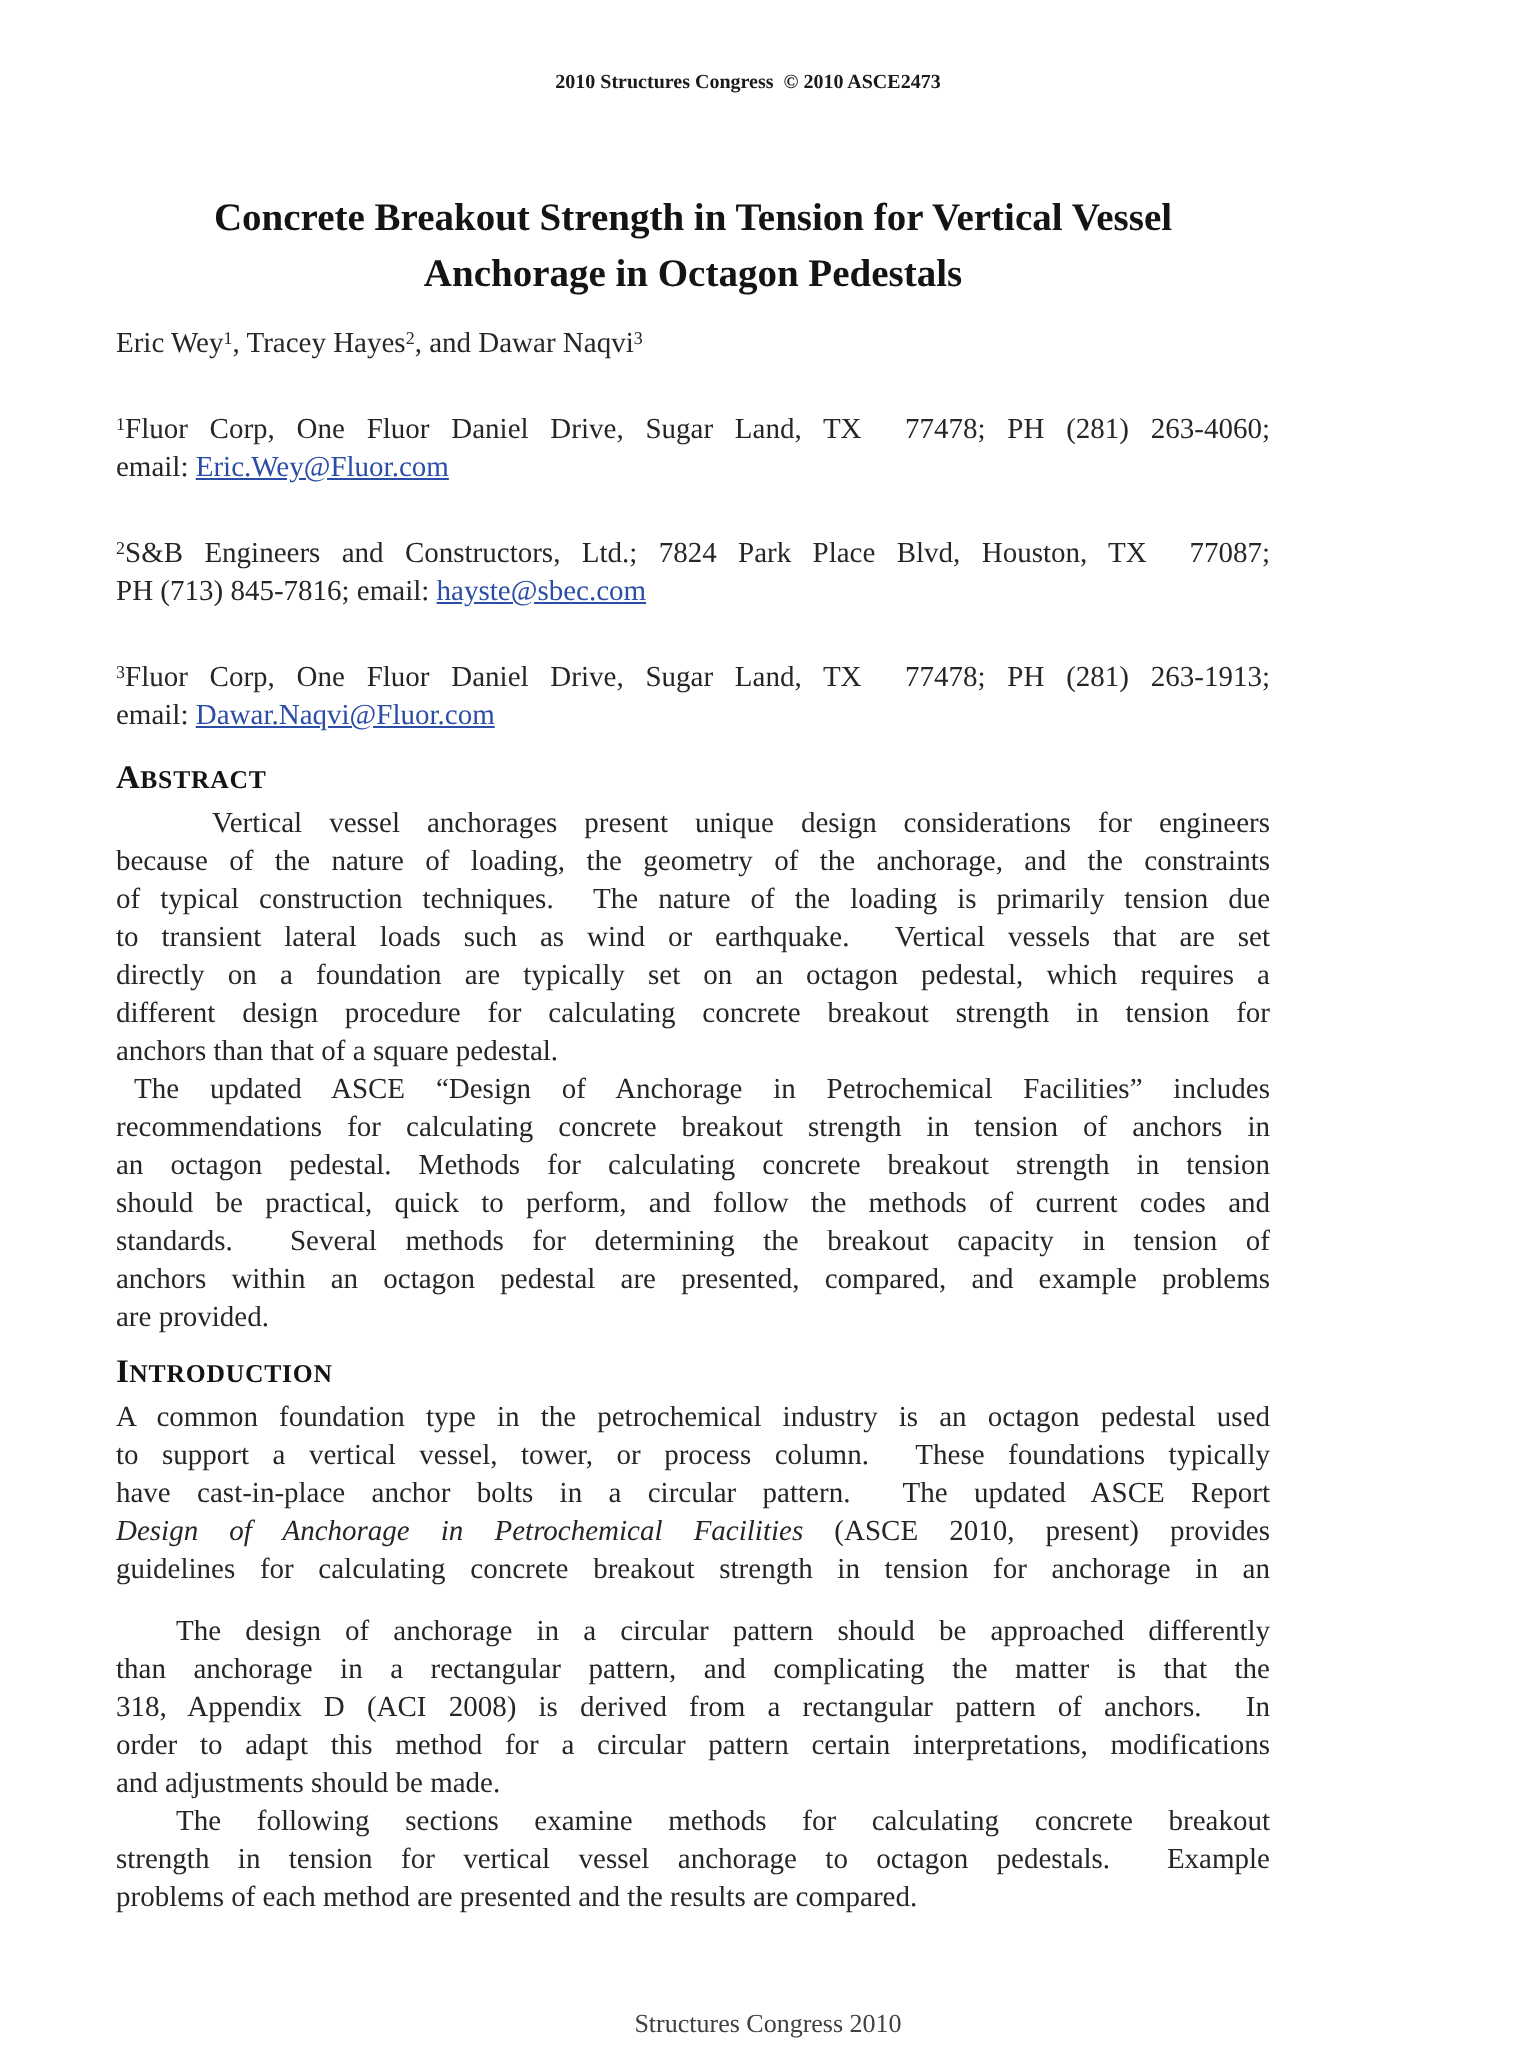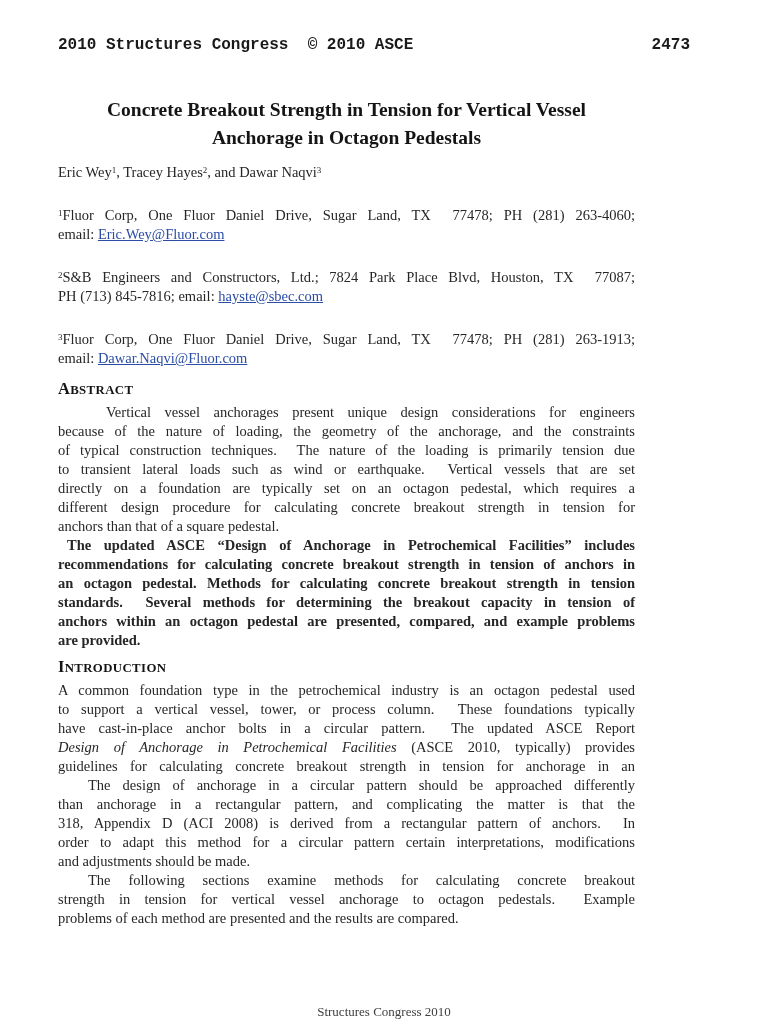--- a/index.html
+++ b/index.html
@@ -12,23 +12,23 @@
   }
   html,body{margin:0;padding:0;background:var(--page_bg);}
   body{width:768px;height:1024px;overflow:hidden;}
   .page{
     position:relative;width:768px;height:1024px;background:var(--page_bg);
     font-family:"Liberation Serif","DejaVu Serif",serif;color:var(--text);
     box-sizing:border-box;padding:0 133px 0 58px;
   }
   .running-header{
     position:absolute;top:36px;left:58px;right:78px;
-    display:flex;justify-content:space-between;align-items:baseline;
-    font-family:Liberation Mono, monospace;
-    font-weight:bold;font-size:16px;color:var(--header);
+    display:flex;justify-content:center;align-items:baseline;
+    font-family:Liberation Serif, serif;
+    font-weight:bold;font-size:10px;color:var(--header);
     white-space:pre;
   }
   .content{padding-top:92px;}
   .title{
     margin:4px;text-align:center;font-weight:bold;color:var(--title);
     font-size:19.5px;line-height:28px;
   }
   .title .tline{display:block;}
   .authors{
     margin-top:11px;text-align:left;font-size:14.5px;line-height:19px;
@@ -44,24 +44,24 @@
   .i{font-style:italic;}
   .link{color:var(--link);text-decoration:underline;cursor:pointer;}
   .sec{margin:0;}
   .sec-heading{
     font-weight:bold;font-size:12.8px;line-height:17px;letter-spacing:0.4px;
     color:var(--title);
   }
   .sec-heading::first-letter{font-size:16.5px;letter-spacing:0.2px;}
   .heading-abstract{margin-top:12px;}
   .p-a1{margin-top:4px;}
-  .p-a2{margin-top:0;font-weight:bold;}
+  .p-a2{margin-top:0;}
   .heading-introduction{margin-top:8px;}
   .p-i1{margin-top:4px;}
-  .p-i2{margin-top:0;}
+  .p-i2{margin-top:12px;}
   .p-i3{margin-top:0;}
   .footer{
     position:absolute;top:1004px;left:0;right:0;text-align:center;
     font-size:13px;color:var(--footer);
   }
 </style>
 </head>
 <body>
 
 <div class="page">
@@ -103,33 +103,34 @@
           <div class="line j"><span>of typical construction techniques.&nbsp; The nature of the loading is primarily tension due</span></div>
           <div class="line j"><span>to transient lateral loads such as wind or earthquake.&nbsp; Vertical vessels that are set</span></div>
           <div class="line j"><span>directly on a foundation are typically set on an octagon pedestal, which requires a</span></div>
           <div class="line j"><span>different design procedure for calculating concrete breakout strength in tension for</span></div>
           <div class="line"><span>anchors than that of a square pedestal.</span></div>
         </div>
       <div class="para p-a2">
           <div class="line j" style="padding-left: 9px;"><span>The updated ASCE “Design of Anchorage in Petrochemical Facilities” includes</span></div>
           <div class="line j"><span>recommendations for calculating concrete breakout strength in tension of anchors in</span></div>
           <div class="line j"><span>an octagon pedestal. Methods for calculating concrete breakout strength in tension</span></div>
+          <div class="line j"><span>should be practical, quick to perform, and follow the methods of current codes and</span></div>
           <div class="line j"><span>standards.&nbsp; Several methods for determining the breakout capacity in tension of</span></div>
           <div class="line j"><span>anchors within an octagon pedestal are presented, compared, and example problems</span></div>
           <div class="line"><span>are provided.</span></div>
         </div>
     </div>
 
     <div class="sec">
       <div class="sec-heading heading-introduction">INTRODUCTION</div>
       <div class="para p-i1">
           <div class="line j"><span>A common foundation type in the petrochemical industry is an octagon pedestal used</span></div>
           <div class="line j"><span>to support a vertical vessel, tower, or process column.&nbsp; These foundations typically</span></div>
           <div class="line j"><span>have cast-in-place anchor bolts in a circular pattern.&nbsp; The updated ASCE Report</span></div>
-          <div class="line j"><span class="i">Design of Anchorage in Petrochemical Facilities</span><span> (ASCE 2010, typically) provides</span></div>
+          <div class="line j"><span class="i">Design of Anchorage in Petrochemical Facilities</span><span> (ASCE 2010, present) provides</span></div>
           <div class="line j"><span>guidelines for calculating concrete breakout strength in tension for anchorage in an</span></div>
         </div>
       <div class="para p-i2">
           <div class="line j" style="padding-left: 30px;"><span>The design of anchorage in a circular pattern should be approached differently</span></div>
           <div class="line j"><span>than anchorage in a rectangular pattern, and complicating the matter is that the</span></div>
           <div class="line j"><span>318, Appendix D (ACI 2008) is derived from a rectangular pattern of anchors.&nbsp; In</span></div>
           <div class="line j"><span>order to adapt this method for a circular pattern certain interpretations, modifications</span></div>
           <div class="line"><span>and adjustments should be made.</span></div>
         </div>
       <div class="para p-i3">

